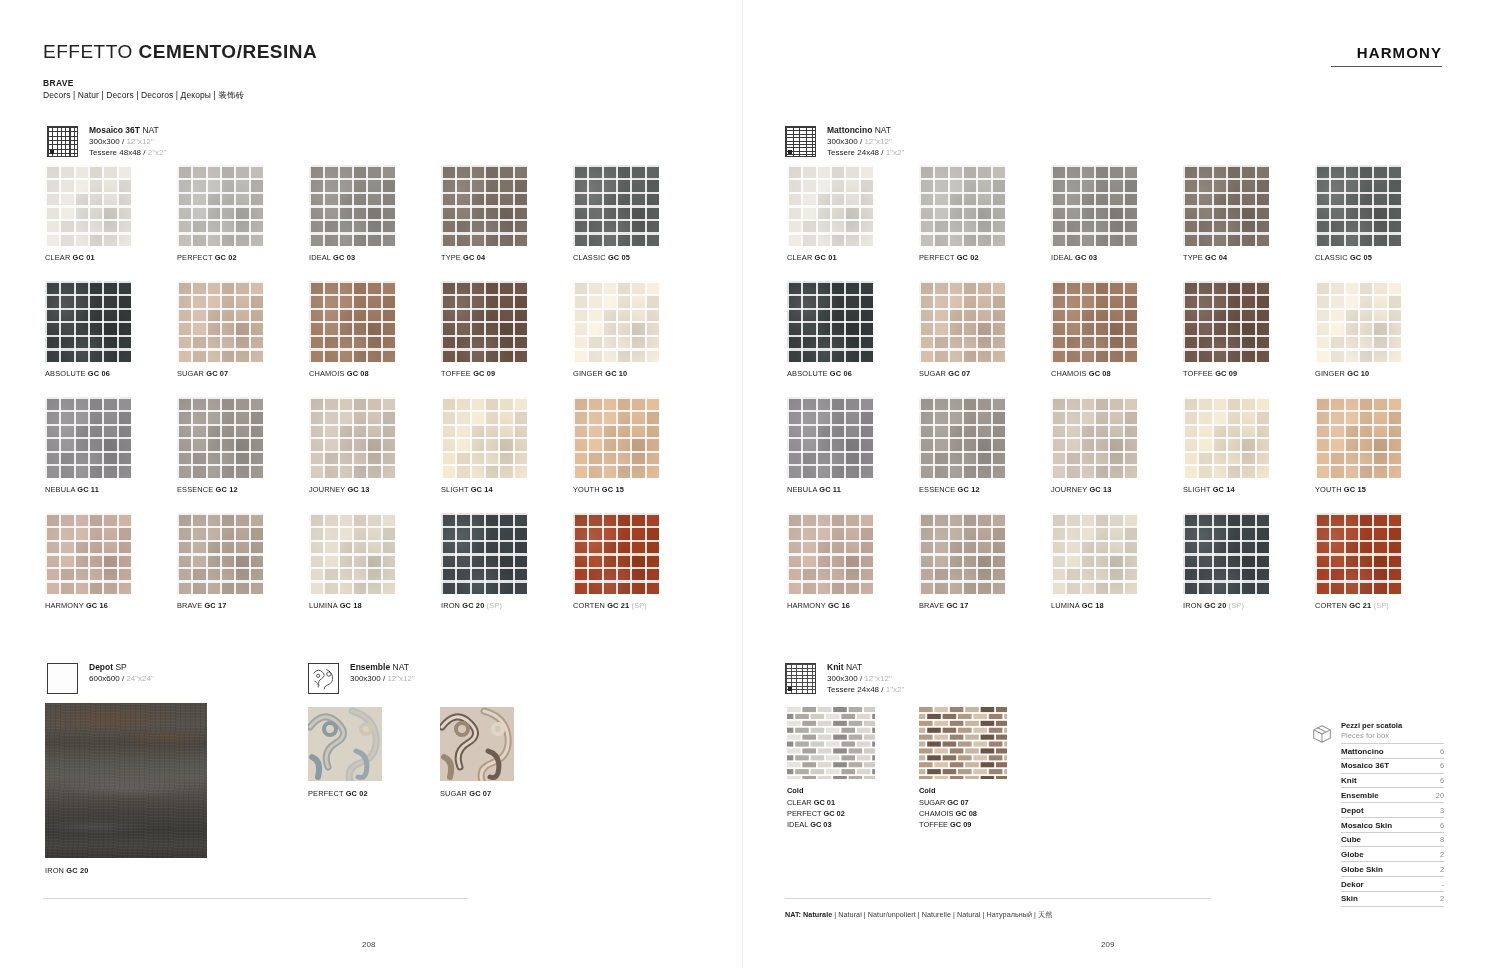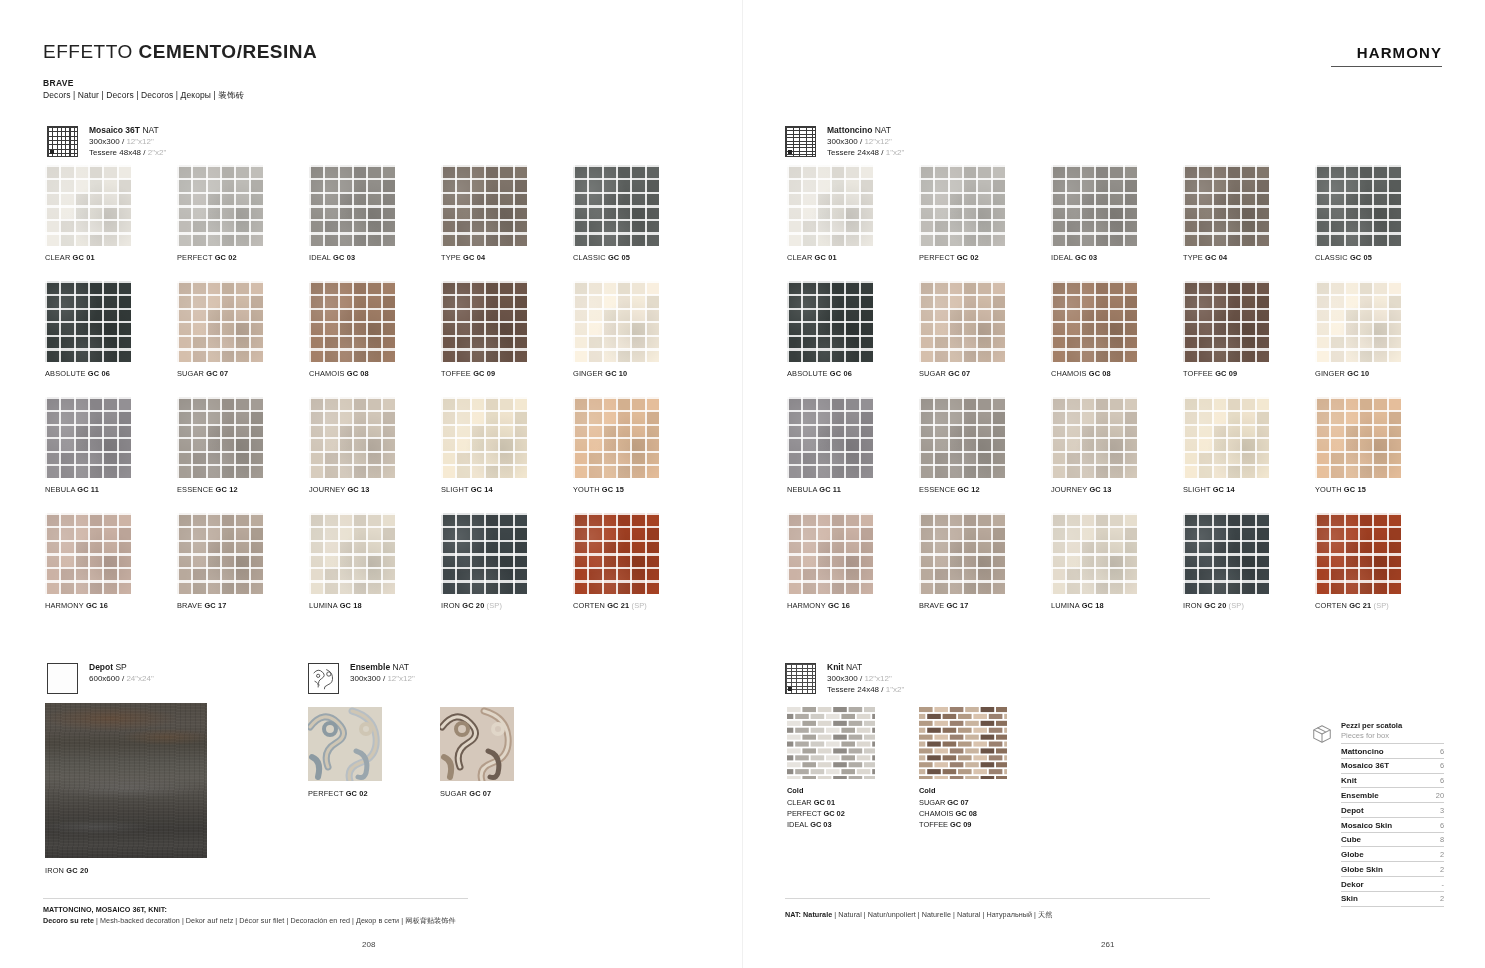--- a/index.html
+++ b/index.html
@@ -2284,26 +2284,22 @@
           </tr>
           <tr>
             <td>Skin</td>
             <td class="v">2</td>
           </tr>
         </tbody>
       </table>
   </div>
 
   <div class="fn-rule" style="left:43px; top:898px; width:425px;"></div>
-  <div class="fn" style="left:43px; top:905px; width:500px;">
-    <b>MATTONCINO, MOSAICO 36T, KNIT:</b><br>
-    <span><b>Decoro su rete</b><span class="g"> | Mesh-backed decoration | Dekor auf netz | Décor sur filet | Decoración en red | Декор в сети | 网板背贴装饰件</span></span>
-  </div>
 
   <div class="fn-rule" style="left:785px; top:898px; width:425px;"></div>
   <div class="fn" style="left:785px; top:910px; width:500px;">
     <b>NAT: </b><b>Naturale</b><span class="g"> | Natural | Natur/unpoliert | Naturelle | Natural | Натуральный | 天然</span>
   </div>
 
   <div class="pageno" style="left:362px; top:940px;">208</div>
-  <div class="pageno" style="left:1101px; top:940px;">261</div>
+  <div class="pageno" style="left:1101px; top:940px;">209</div>
 
 </div>
 
 </body></html>

